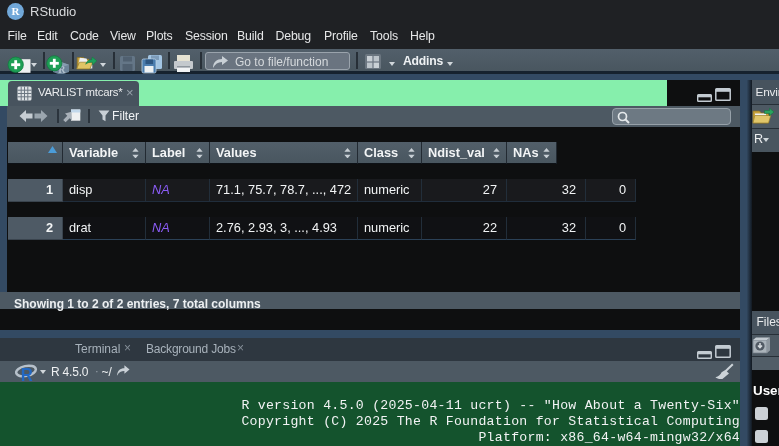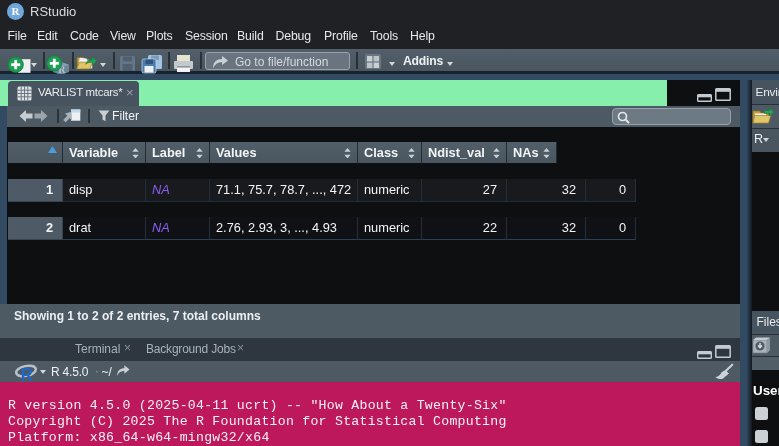--- a/index.html
+++ b/index.html
@@ -23,28 +23,28 @@
   
   #workspace{left:0;top:74px;width:779px;height:372px;background:#334a63;}
   
   #paneTL{left:0;top:6px;width:740px;height:249.5px;background:#0e0f10;}
   #tabbar1{left:0;top:0;width:667px;height:26px;background:#86efac;}
   #tab1{left:8px;top:1px;width:131px;height:25px;background:#47535e;
     border-radius:4px 4px 0 0;}
   #ptoolbar{left:7px;top:26px;width:733px;height:21px;background:#4d5963;}
   #lstrip{left:0;top:26px;width:7px;height:198px;background:#334a63;}
   #tblbody{left:7px;top:47px;width:733px;height:177px;background:#0e0f10;}
-  #statusbar{left:0;top:224px;width:740px;height:36px;background:#4d5963;
+  #statusbar{left:0;top:212px;width:740px;height:17px;background:#4d5963;
     color:#eceff1;font-size:12px;font-weight:bold;line-height:25px;padding-left:14px;box-sizing:border-box;}
   
   #paneBL{left:0;top:263.5px;width:740px;height:108.5px;background:#0e0f10;}
   #tabbar2{left:0;top:0;width:740px;height:23px;background:#2e3740;}
   #ctoolbar{left:0;top:23px;width:740px;height:21px;background:#4d5963;}
-  #console{left:0;top:44px;width:740px;height:64.5px;background:#be185d;
-    color:#f2f3f4;font-family:"Liberation Mono",monospace;font-size:13.2px;line-height:16px;letter-spacing:0.26px;}
+  #console{left:0;top:44px;width:740px;height:64.5px;background:#14532d;
+    color:#f2f3f4;font-family:"Liberation Mono",monospace;font-size:13.2px;line-height:16px;letter-spacing:0.26px;text-align:right;}
   
   .trow{display:flex;margin-top:15px;}
   .td{position:relative;box-sizing:border-box;font-size:12.8px;color:#f2f4f5;
     padding:0 0 0 6px;overflow:hidden;white-space:nowrap;}
   .thead .td{height:22px;line-height:22px;background:linear-gradient(#525f6a,#49565f);font-weight:bold;
     border-right:1px solid #222a32;border-bottom:1px solid #0d1116;}
   .tbody .td{height:23px;line-height:22px;border-right:1px solid #222e3a;border-bottom:1px solid #202d3b;}
   .r1 .td{background:#191a1d;}
   .r2 .td{background:#101114;border-bottom:1px solid #2b4157;}
   .c0{width:55px;} .c1{width:83px;} .c2{width:64px;} .c3{width:148px;}

